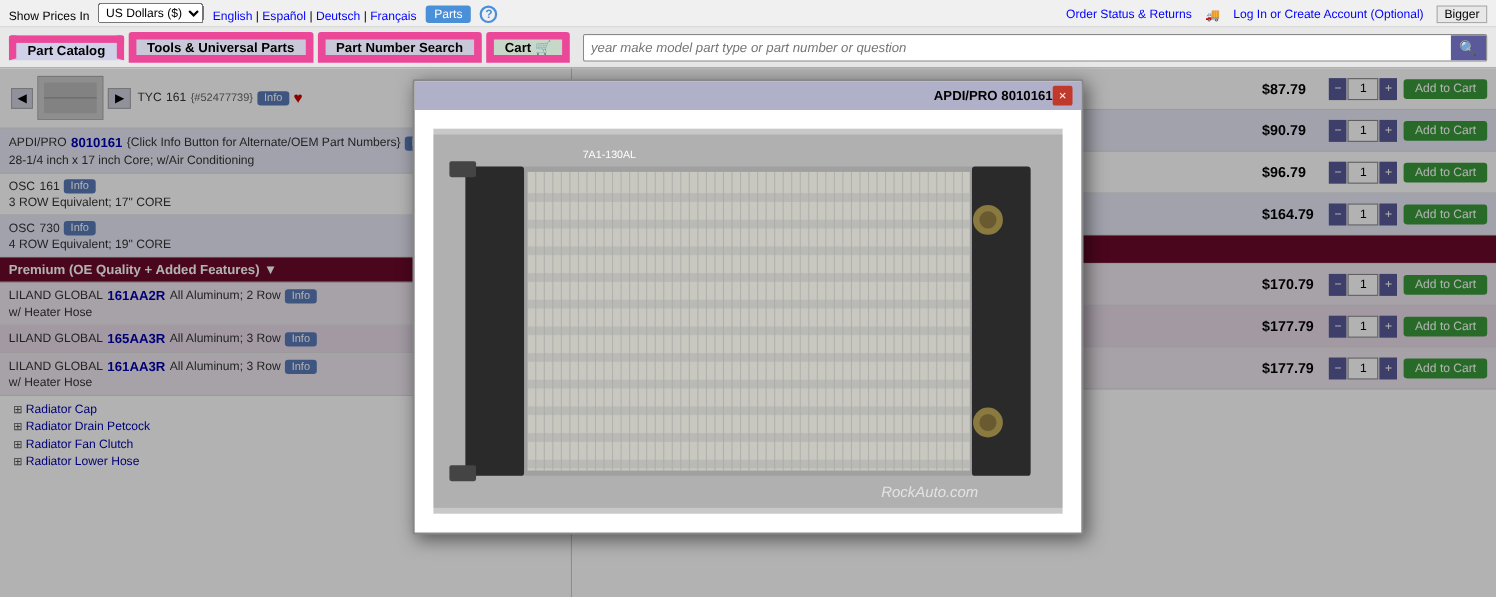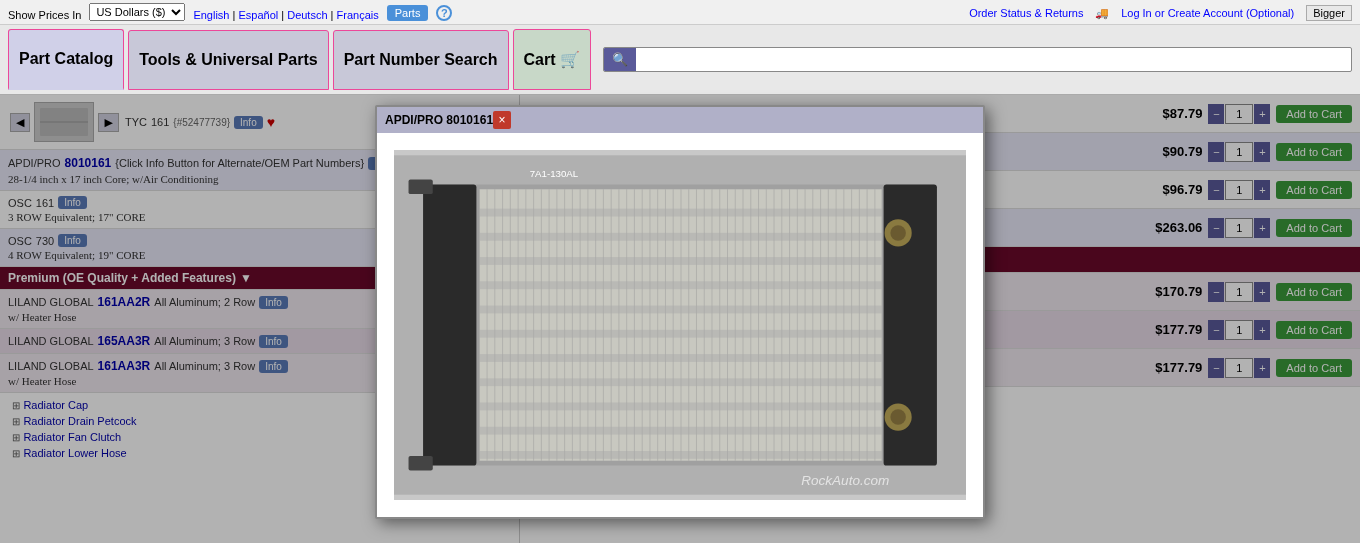--- a/index.html
+++ b/index.html
@@ -43,25 +43,25 @@
     #nav-bar {
       background: #e8e8e8;
       border-bottom: 1px solid #aaa;
       display: flex;
       align-items: center;
       padding: 4px 8px;
       gap: 4px;
     }
     .nav-tab {
       background: #c8c8d8;
-      border: 1px solid #ec4899;
+      border: 7px solid #ec4899;
       border-radius: 3px 3px 0 0;
-      padding: 20px 10px;
-      cursor: pointer;
-      font-size: 16px;
+      padding: 0 10px;
+      cursor: pointer;
+      font-size: 12px;
       font-weight: bold;
       color: #000;
     }
     .nav-tab.active {
       background: #d0d0e8;
       border-bottom: 2px solid #d0d0e8;
     }
     .nav-tab.cart {
       background: #c8d8c8;
     }
@@ -122,21 +122,21 @@
       padding: 4px 8px;
       display: flex;
       align-items: flex-start;
       gap: 4px;
     }
     .part-row.premium-light { background: #f0e8f0; }
     .part-row.premium-dark { background: #e8dce8; }
 
     .part-name { font-size: 11px; color: #333; }
     .part-link { color: #00a; text-decoration: none; font-weight: bold; }
-    .part-desc { font-size: 11px; color: #333; margin-top: 2px; font-family: Liberation Serif, serif; }
+    .part-desc { font-size: 11px; color: #333; margin-top: 2px; }
 
     .info-btn {
       display: inline-block;
       background: #5a7ab8;
       color: #fff;
       border-radius: 3px;
       padding: 1px 6px;
       font-size: 10px;
       cursor: pointer;
       border: none;
@@ -162,21 +162,21 @@
     .price-row.white { background: #fff; }
     .price-row.premium-light { background: #f0e8f0; }
     .price-row.premium-dark { background: #e8dce8; }
     .price-row.premium-header { background: #6a0a2a; min-height: 26px; }
 
     .price-amount {
       font-weight: bold;
       font-size: 13px;
       color: #000;
       min-width: 55px;
-      text-align: right;
+      text-align: left;
     }
     .qty-control {
       display: flex;
       align-items: center;
       gap: 1px;
     }
     .qty-btn {
       background: #5a5a9a;
       color: #fff;
       border: none;
@@ -267,21 +267,21 @@
       max-height: 480px;
       box-shadow: 4px 4px 16px rgba(0,0,0,0.5);
       border-radius: 2px;
       overflow: hidden;
     }
     #modal-header {
       background: #b0b0c8;
       padding: 4px 8px;
       display: flex;
       align-items: center;
-      justify-content: flex-start;
+      justify-content: flex-end;
       font-weight: bold;
       font-size: 12px;
     }
     #modal-close {
       background: #c0392b;
       color: #fff;
       border: none;
       border-radius: 2px;
       width: 18px;
       height: 18px;
@@ -332,20 +332,21 @@
 
 <div id="nav-bar">
   <div class="nav-tab active">Part Catalog</div>
   <div class="nav-tab">Tools &amp; Universal Parts</div>
   <div class="nav-tab">Part Number Search</div>
   <div class="nav-tab cart">
     <span>Cart</span>
     <span>🛒</span>
   </div>
   <div class="search-box">
+    <input type="text" placeholder="year make model part type or part number or question" style="">
     <button class="search-btn">🔍</button>
   </div>
 </div>
 
 <div id="main">
 
   <div id="left-panel">
 
     <div class="part-row white">
       <div style="display:flex;align-items:center;gap:4px;">
@@ -478,21 +479,21 @@
       <span class="price-amount">$96.79</span>
       <div class="qty-control">
         <button class="qty-btn">−</button>
         <input class="qty-input" type="text" value="1" style="">
         <button class="qty-btn">+</button>
       </div>
       <button class="add-cart-btn">Add to Cart</button>
     </div>
 
     <div class="price-row highlighted">
-      <span class="price-amount">$263.06</span>
+      <span class="price-amount">$164.79</span>
       <div class="qty-control">
         <button class="qty-btn">−</button>
         <input class="qty-input" type="text" value="1" style="">
         <button class="qty-btn">+</button>
       </div>
       <button class="add-cart-btn">Add to Cart</button>
     </div>
 
     <div class="price-row premium-header" style="min-height:26px;"></div>
 

